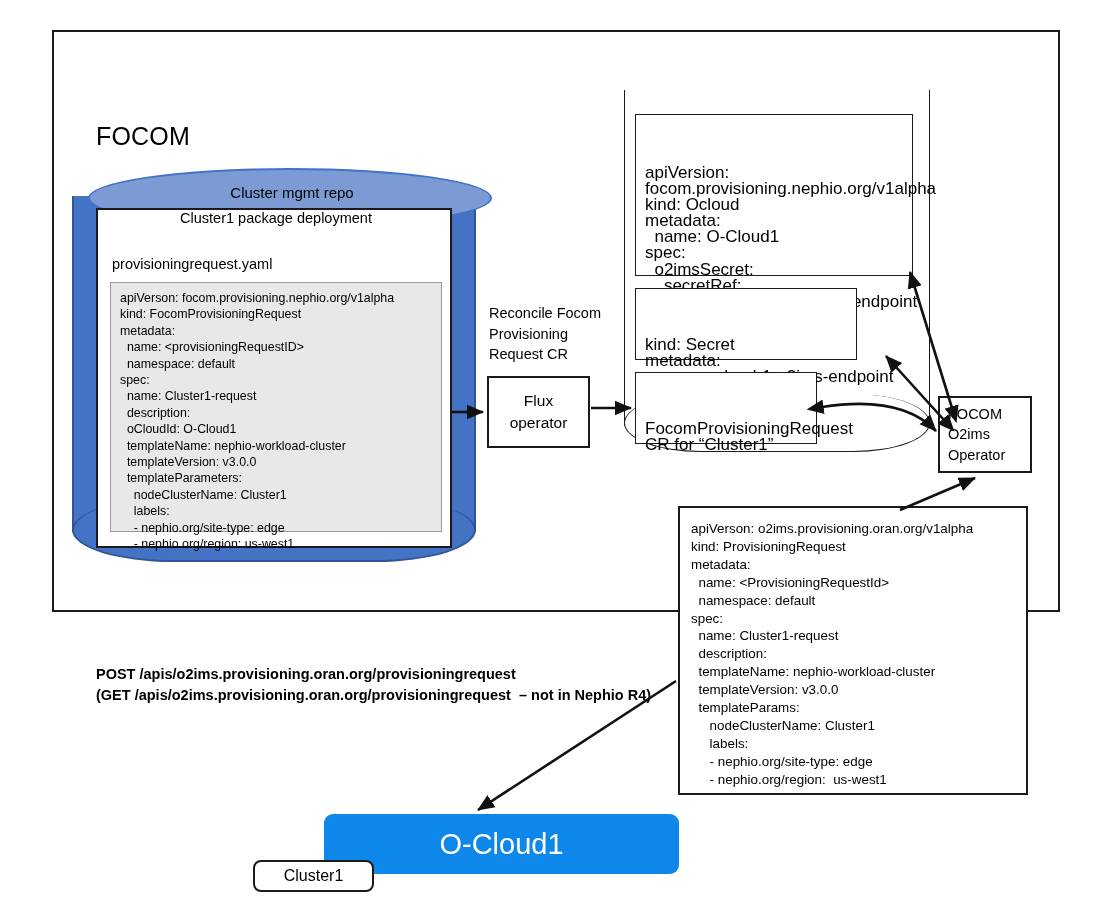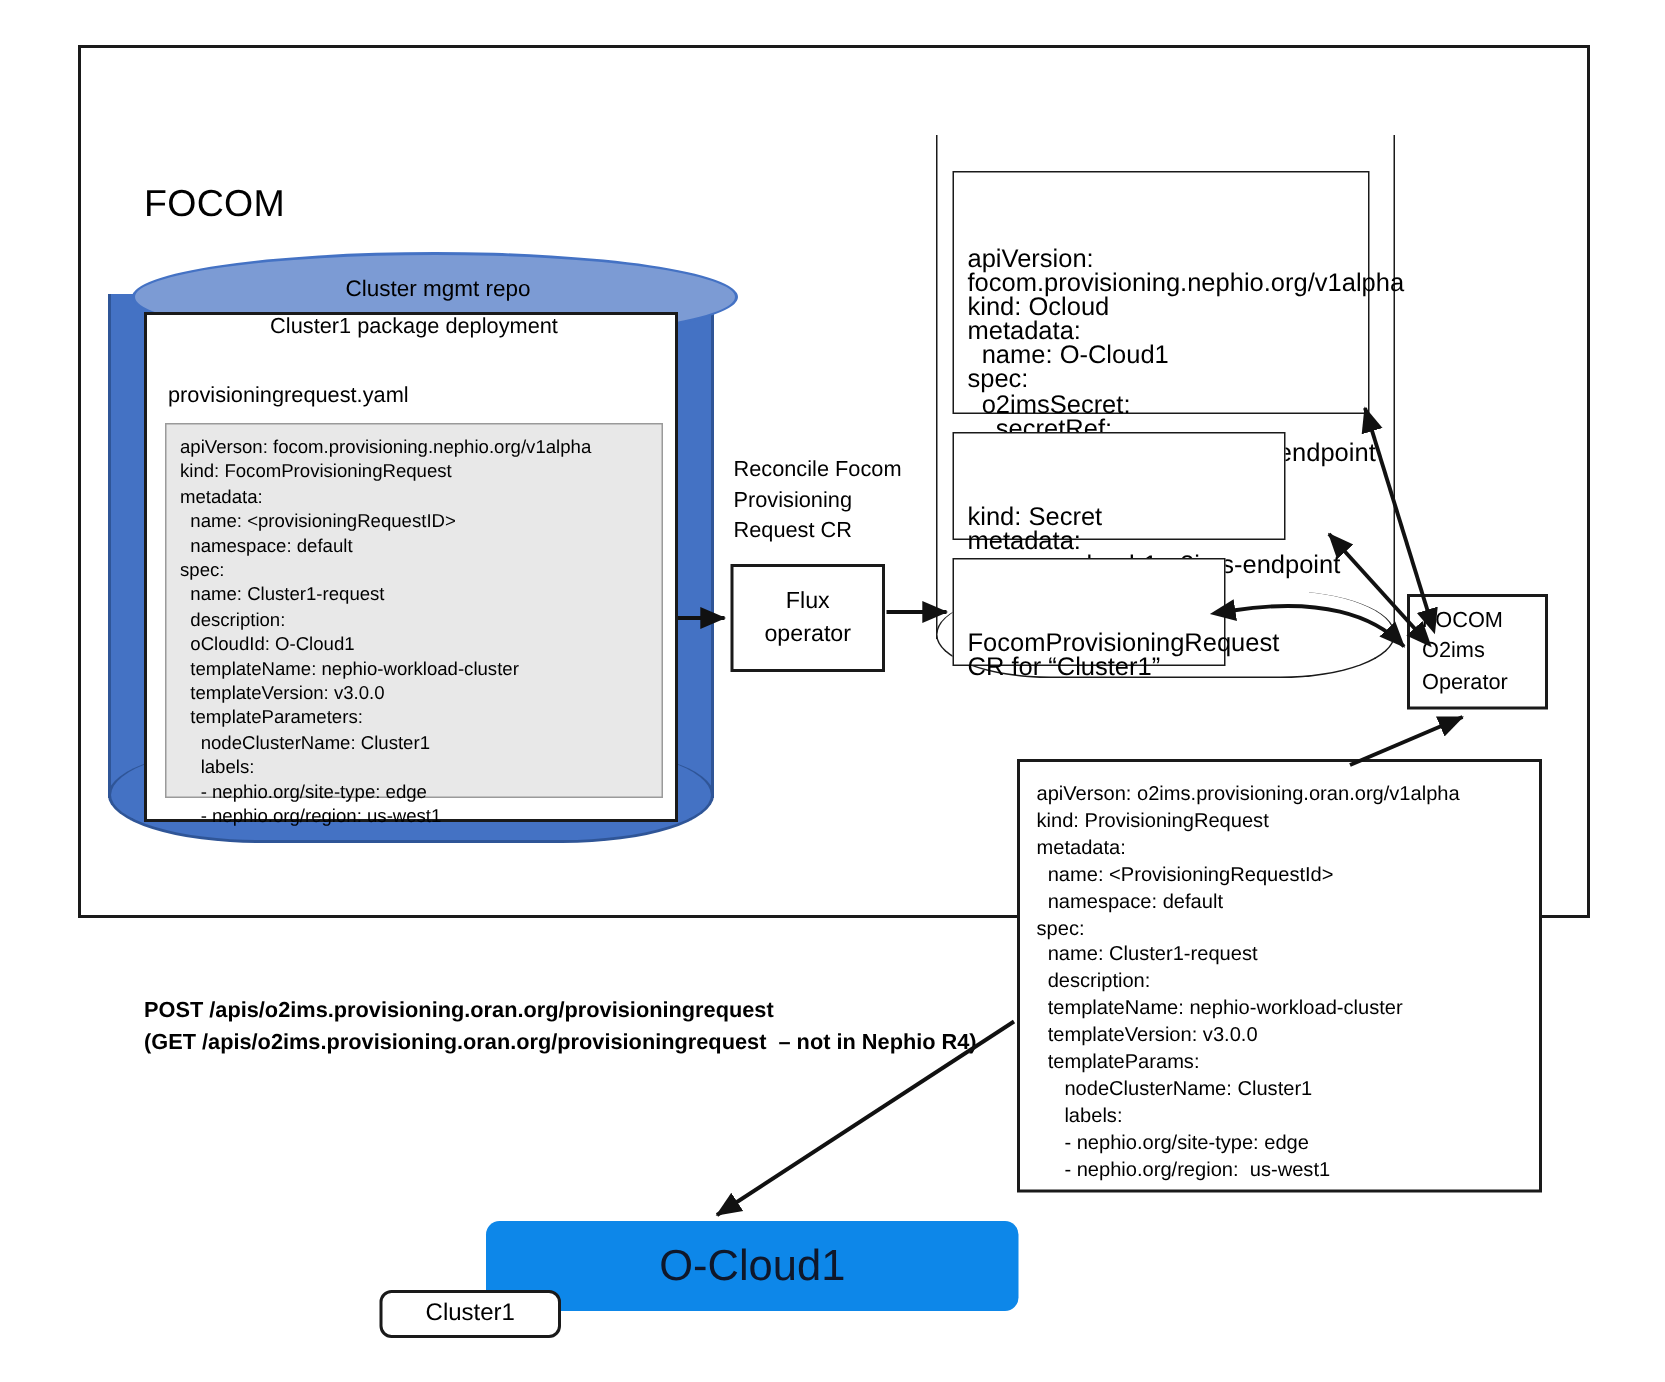--- a/index.html
+++ b/index.html
@@ -71,21 +71,21 @@
   #pr-box{left:678px;top:506px;width:350px;height:289px;background:#fff;
           border:2px solid #1a1a1a;padding:12px 0 0 11px;}
   #pr-yaml{font-size:13.4px;line-height:17.9px;white-space:pre;}
 
   
   #api-text{left:96px;top:664px;font-size:14.5px;line-height:21px;white-space:pre;font-weight:bold;}
 
   
   .ocloud{position:absolute;background:#0d87e9;border-radius:9px;
           display:flex;align-items:center;justify-content:center;
-          color:#0f172a;font-size:29px;}
+          color:#ffffff;font-size:29px;}
   #ocloud1{left:324px;top:814px;width:355px;height:60px;}
   #ocloud2{left:610px;top:814px;width:178px;height:60px;}
   #cluster1-badge{left:253px;top:860px;width:121px;height:32px;background:#fff;
                   border:2px solid #1a1a1a;border-radius:8px;
                   display:flex;align-items:center;justify-content:center;font-size:16px;}
 
   svg#wires{position:absolute;left:0;top:0;width:1110px;height:921px;pointer-events:none;}
 </style>
 </head>
 <body>

